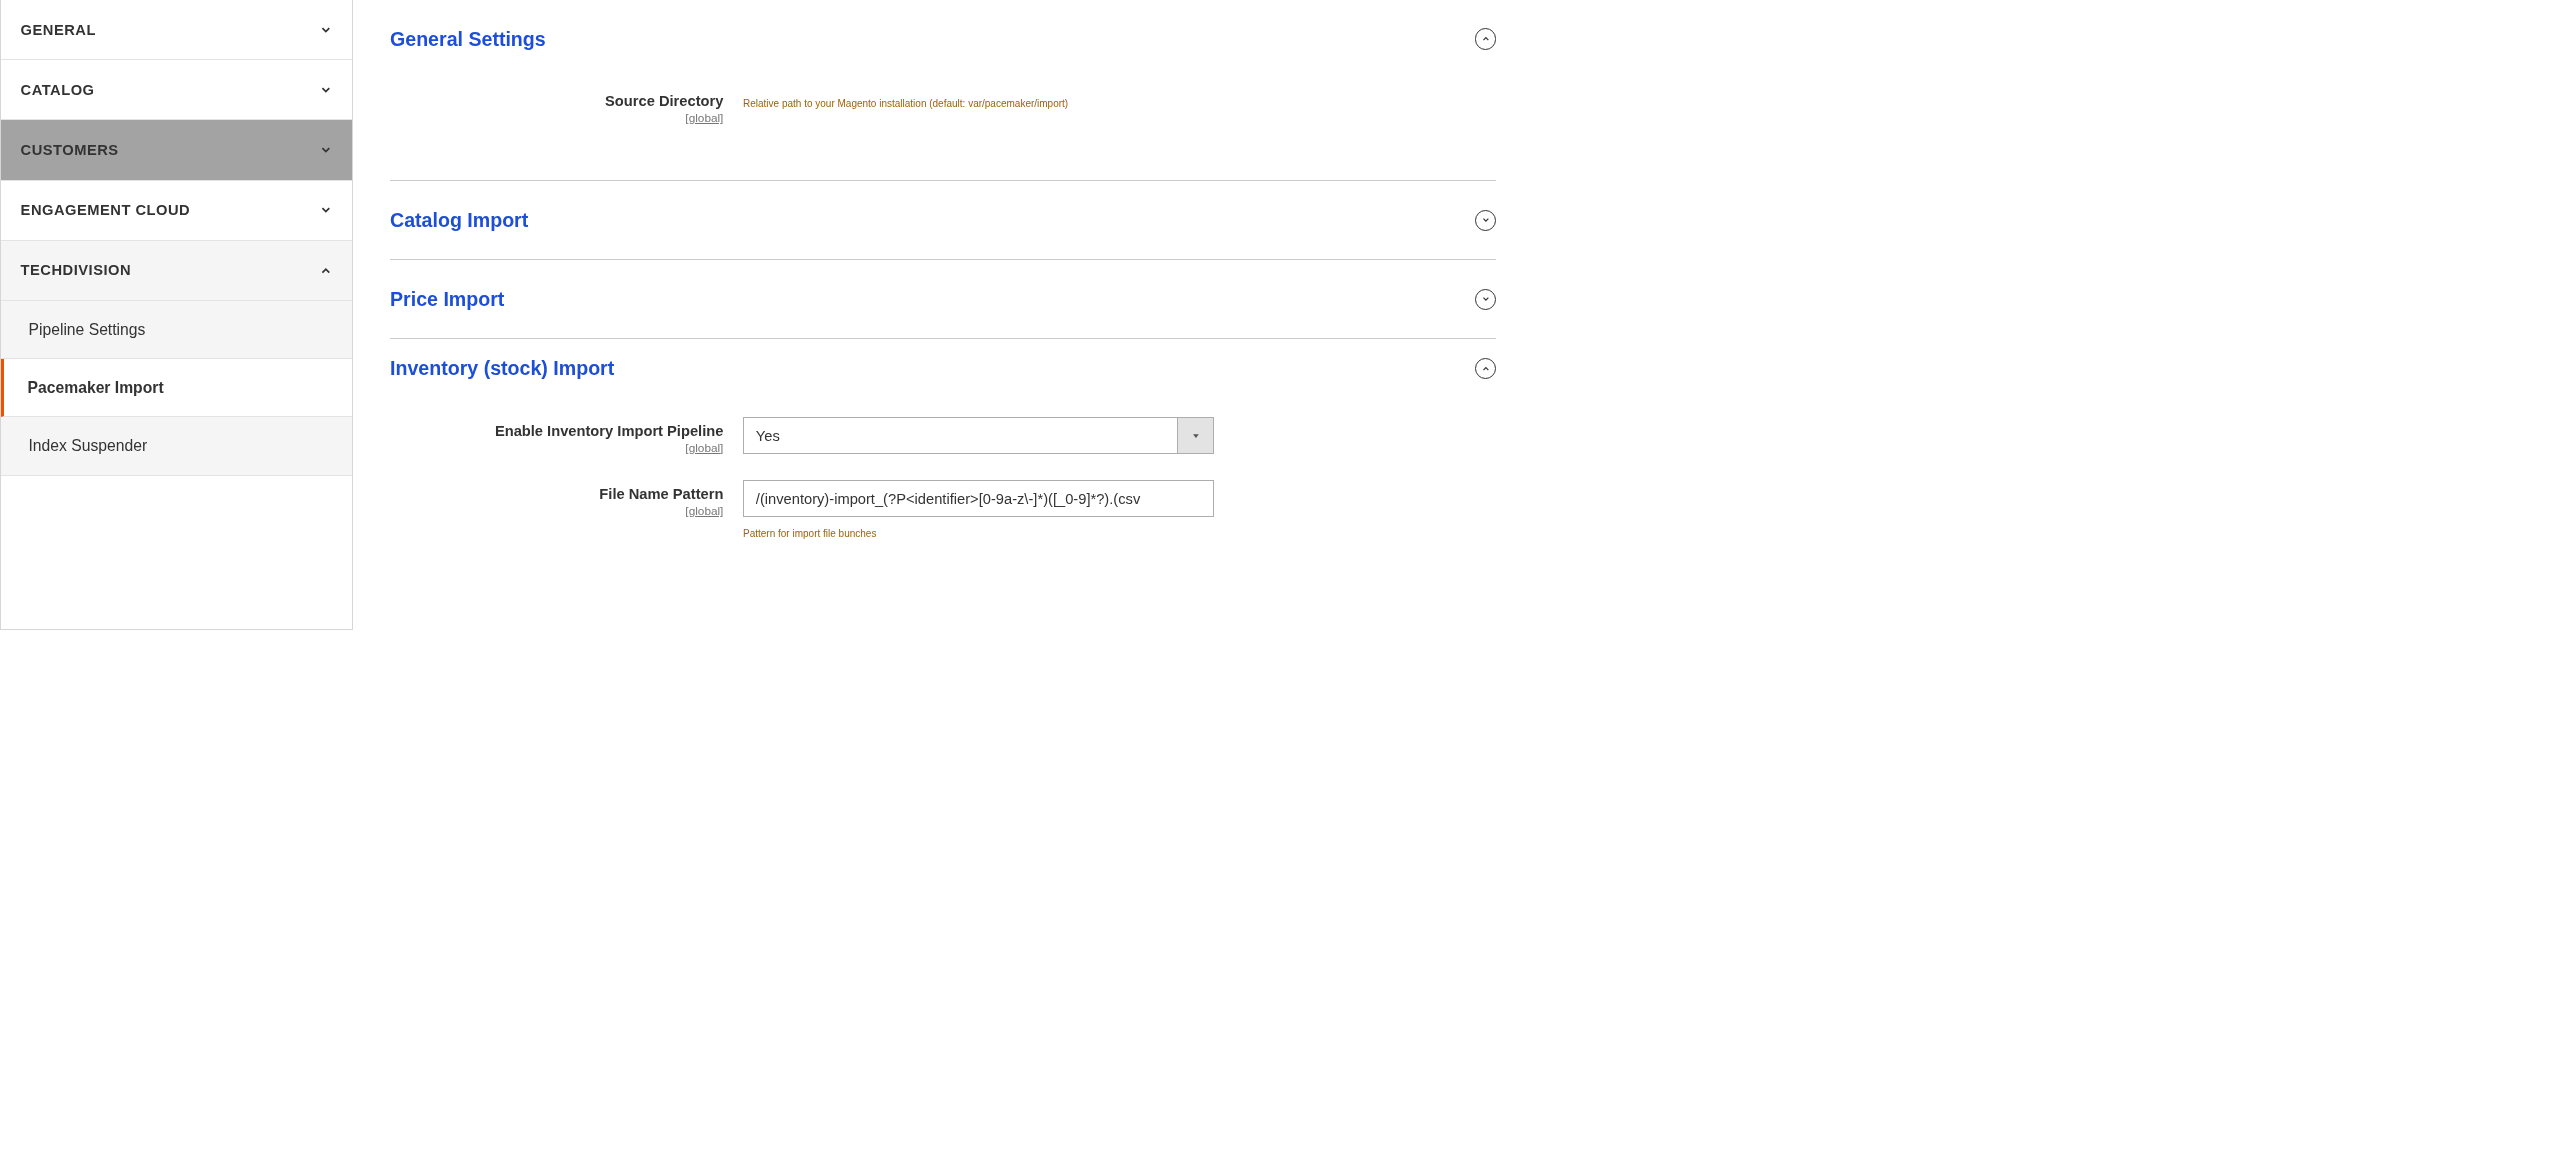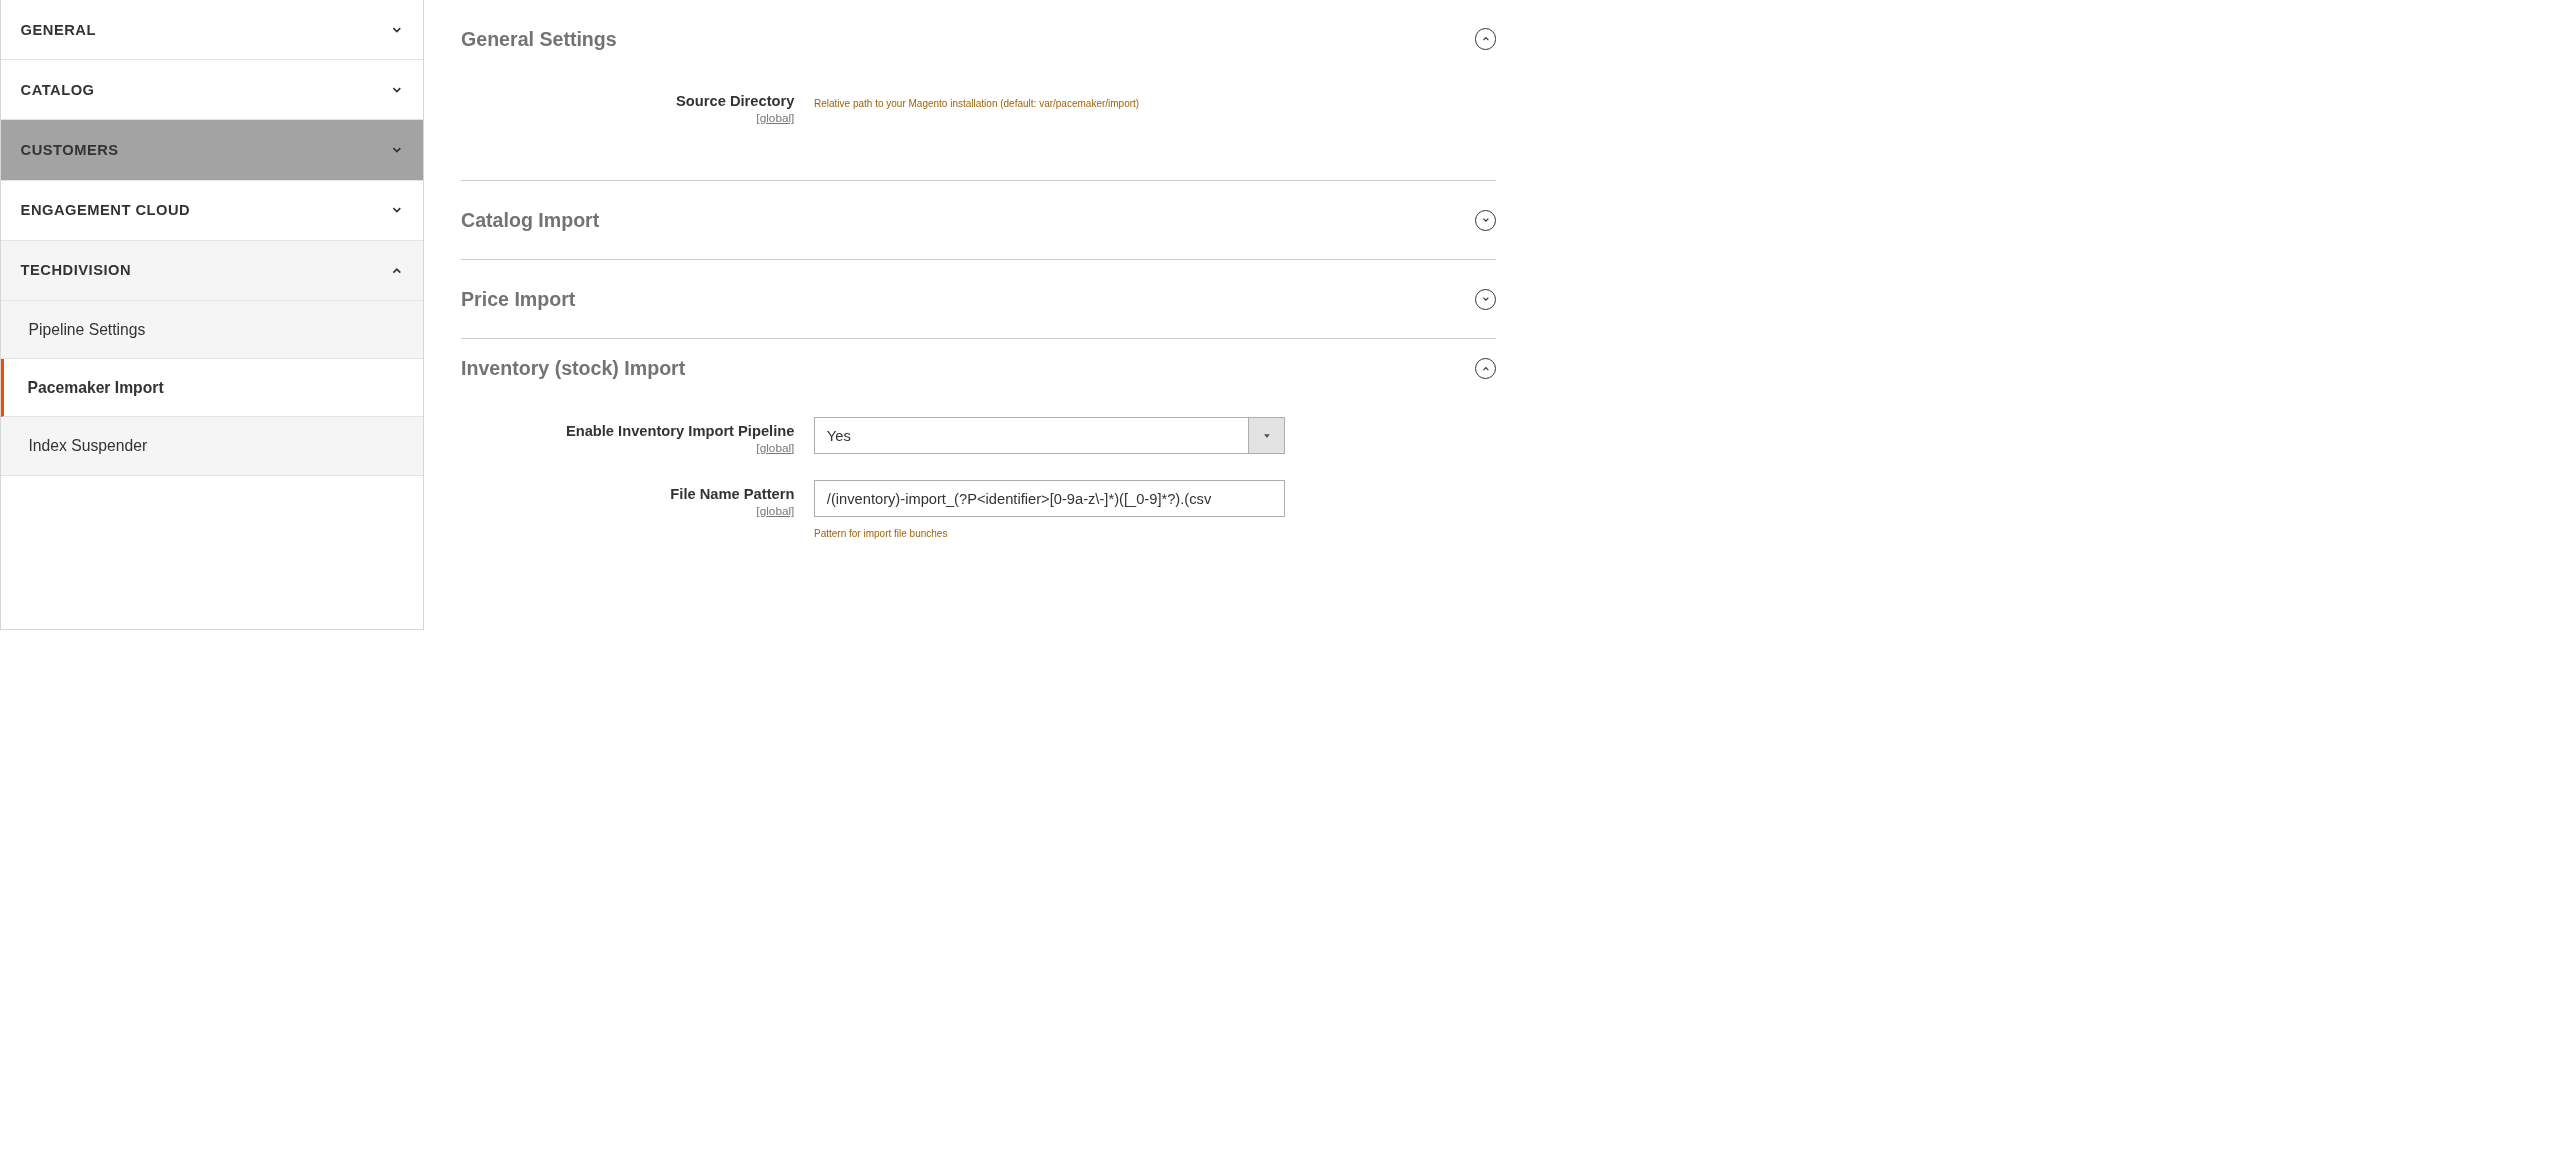--- a/index.html
+++ b/index.html
@@ -1,32 +1,32 @@
 <!DOCTYPE html>
 <html><head>
 <meta charset="utf-8">
 <style>
 * { box-sizing: border-box; margin: 0; padding: 0; }
 body { font-family: -apple-system, BlinkMacSystemFont, "Segoe UI", Helvetica, Arial, sans-serif; background: #fff; color: #333; }
 .container { display: flex; width: 1506px; }
-.sidebar { width: 424px; border: 1px solid #d6d6d6; border-top: none; flex-shrink: 0; }
+.sidebar { width: 353px; border: 1px solid #d6d6d6; border-top: none; flex-shrink: 0; }
 .nav-item { display: flex; align-items: center; justify-content: space-between; padding: 21.6px 19.6px; border-bottom: 1px solid #e3e3e3; background: #fff; cursor: pointer; font-size: 14.7px; font-weight: 600; letter-spacing: 0.5px; color: #333; }
 .nav-item.section-bg { background: #a3a3a3; }
 .nav-item.expanded { background: #f5f5f5; }
 .chev { width: 13.7px; height: 13.7px; display: inline-flex; align-items: center; justify-content: center; }
 .chev svg { width: 13.7px; height: 13.7px; }
 .sub-items { background: #6d28d9; }
 .sub-item { display: flex; align-items: center; padding: 19.6px 19.6px 19.6px 27.5px; border-bottom: 1px solid #e3e3e3; cursor: pointer; font-size: 15.7px; font-weight: 400; color: #333; background: #f5f5f5; }
 .sub-item.active { background: #fff; font-weight: 600; border-left: 3.9px solid #eb5202; padding-left: 23.6px; }
 .main { flex: 1; padding: 27.5px 9.8px 27.5px 37px; }
 .section { border-bottom: 1px solid #ccc; padding-bottom: 17.7px; margin-bottom: 17.7px; }
 .section.open-no-border { border-bottom: 1px solid #ccc; padding-bottom: 29.5px; margin-bottom: 17.7px; }
 .section-header { display: flex; justify-content: space-between; align-items: center; cursor: pointer; }
 .section-header.standalone { padding: 9.8px 0; }
-.section-title { font-size: 19.6px; font-weight: 700; color: #737373; }
+.section-title { font-size: 19.6px; font-weight: 700; color: #1d4ed8; }
 .circle-toggle { width: 21.6px; height: 21.6px; border: 1.5px solid #333; border-radius: 50%; display: inline-flex; align-items: center; justify-content: center; flex-shrink: 0; }
 .circle-toggle svg { width: 9.8px; height: 9.8px; }
 .section-body { padding-top: 37px; }
 .field-row { display: flex; align-items: flex-start; margin-bottom: 25.5px; }
 .field-label-col { width: 353px; text-align: right; padding-right: 19.6px; padding-top: 5.9px; }
 .field-label { font-size: 14.7px; font-weight: 600; color: #333; }
 .field-scope { font-size: 11.8px; color: #777; margin-top: 2px; text-decoration: underline; }
 .field-input-col { width: 471px; }
 .text-input { width: 100%; height: 37px; border: 1px solid #adadad; padding: 0 11.8px; font-size: 14.7px; color: #333; background: #fff; }
 .select-wrap { display: flex; width: 100%; }

